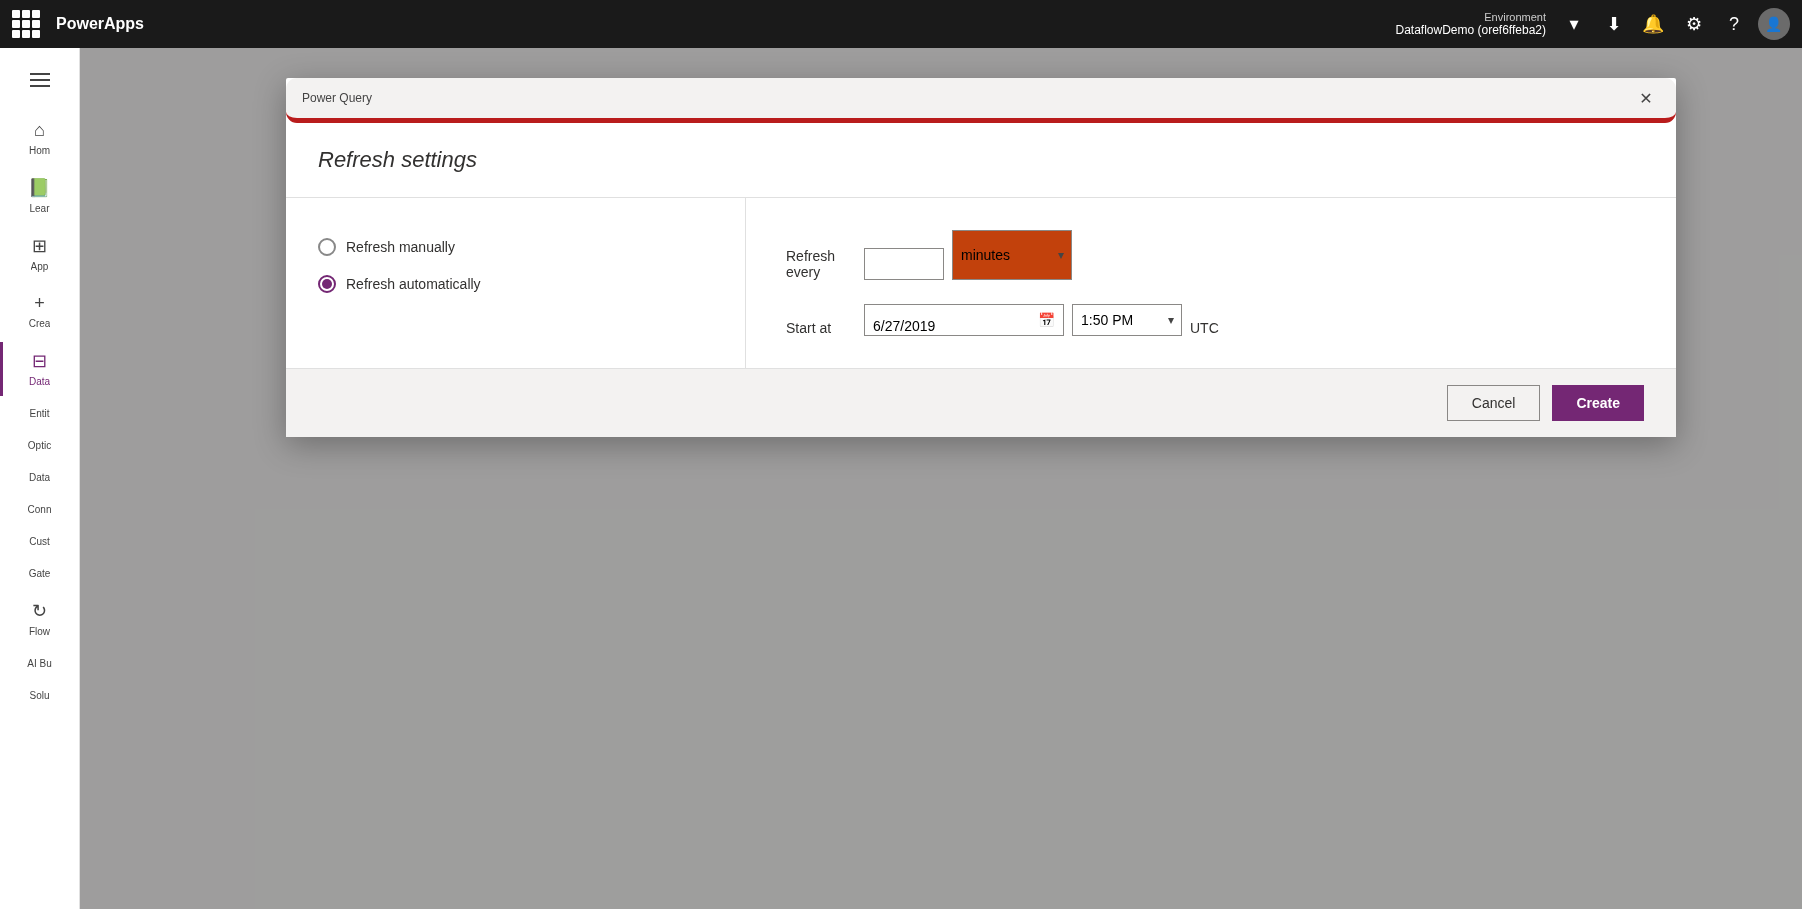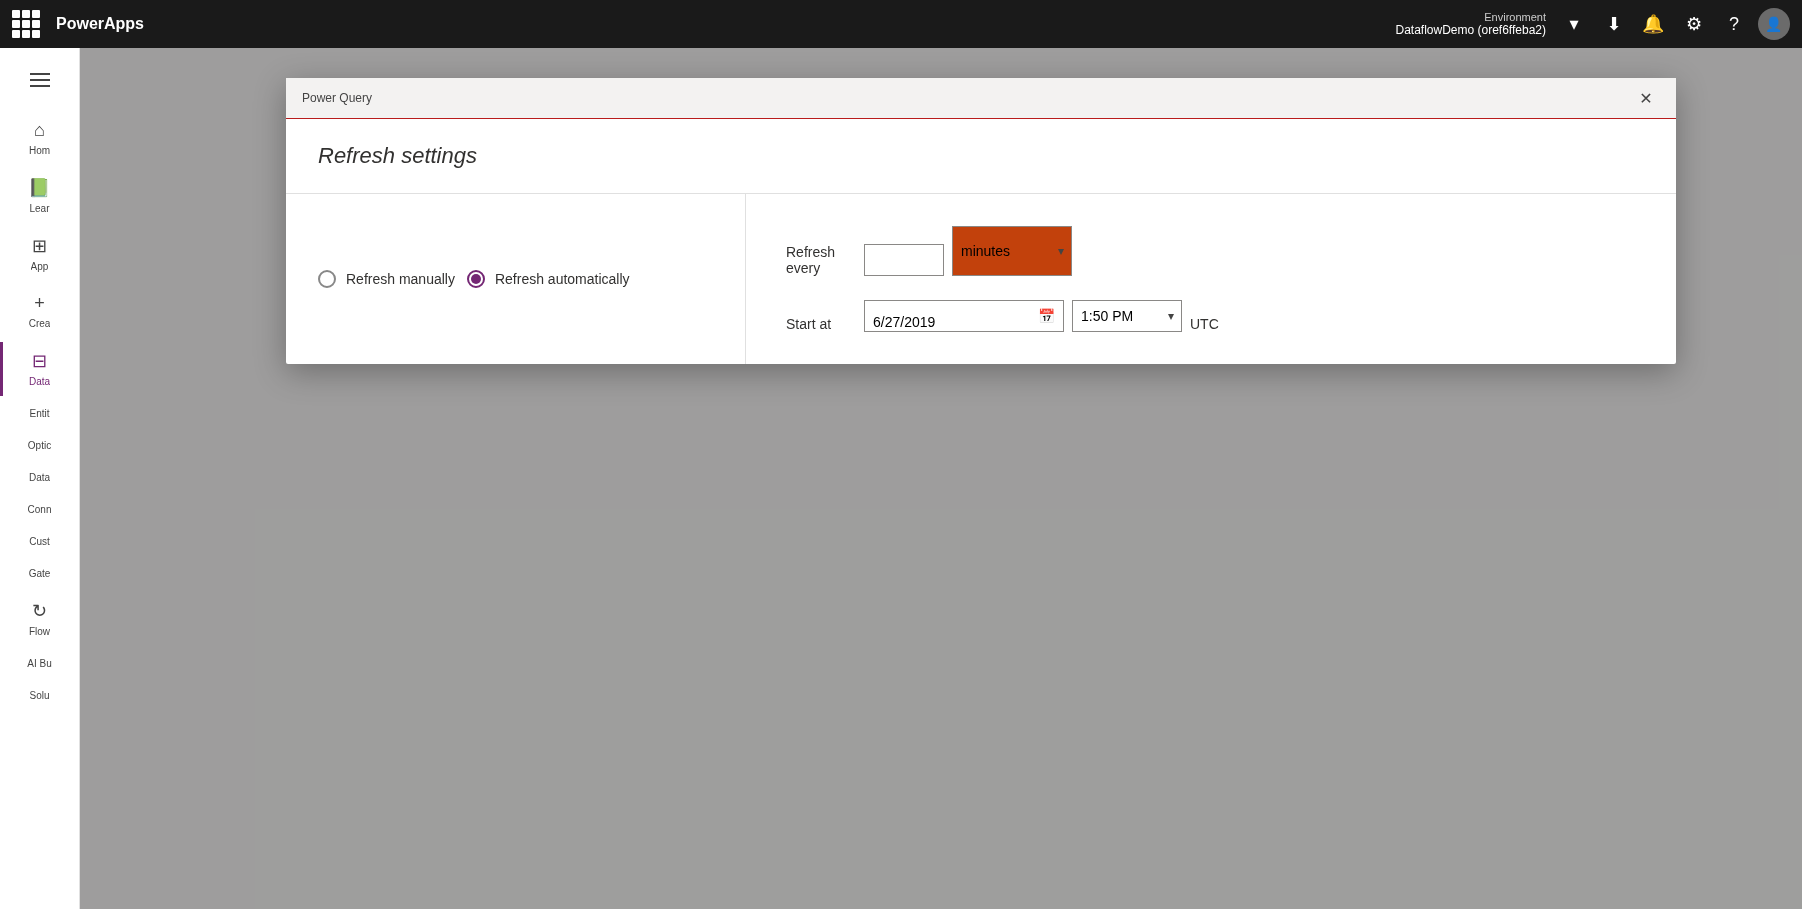--- a/index.html
+++ b/index.html
@@ -182,21 +182,22 @@
     }
 
     .modal-header-bar {
       background: #f3f2f1;
       padding: 6px 16px;
       font-size: 12px;
       color: #444;
       display: flex;
       align-items: center;
       justify-content: space-between;
-      border-bottom: 1px solid #b91c1c;
+      border-bottom: 5px solid #b91c1c;
+      border-radius: 11px;
     }
 
     .modal-close-btn {
       width: 28px; height: 28px;
       display: flex; align-items: center; justify-content: center;
       cursor: pointer;
       font-size: 16px;
       color: #444;
       border: none;
       background: transparent;
@@ -220,22 +221,22 @@
     .modal-content-wrapper {
       display: flex;
       flex: 1;
     }
 
     .modal-left-panel {
       width: 460px;
       padding: 40px 32px;
       border-right: 1px solid #e0e0e0;
       display: flex;
-      flex-direction: row;
-      gap: 12px;
+      flex-direction: column;
+      gap: 19px;
     }
 
     .radio-item {
       display: flex;
       align-items: center;
       gap: 10px;
       cursor: pointer;
     }
 
     .radio-circle {
@@ -606,18 +607,22 @@
                     <span class="chevron-down">▾</span>
                   </div>
 
                   <span class="utc-label">UTC</span>
                 </div>
 
               </div>
             </div>
           </div>
 
+          <div class="modal-footer">
+            <button class="btn-cancel">Cancel</button>
+            <button class="btn-create">Create</button>
+          </div>
 
         </div>
       </div>
     </div>
   </div>
 </div>
 
 </body></html>

